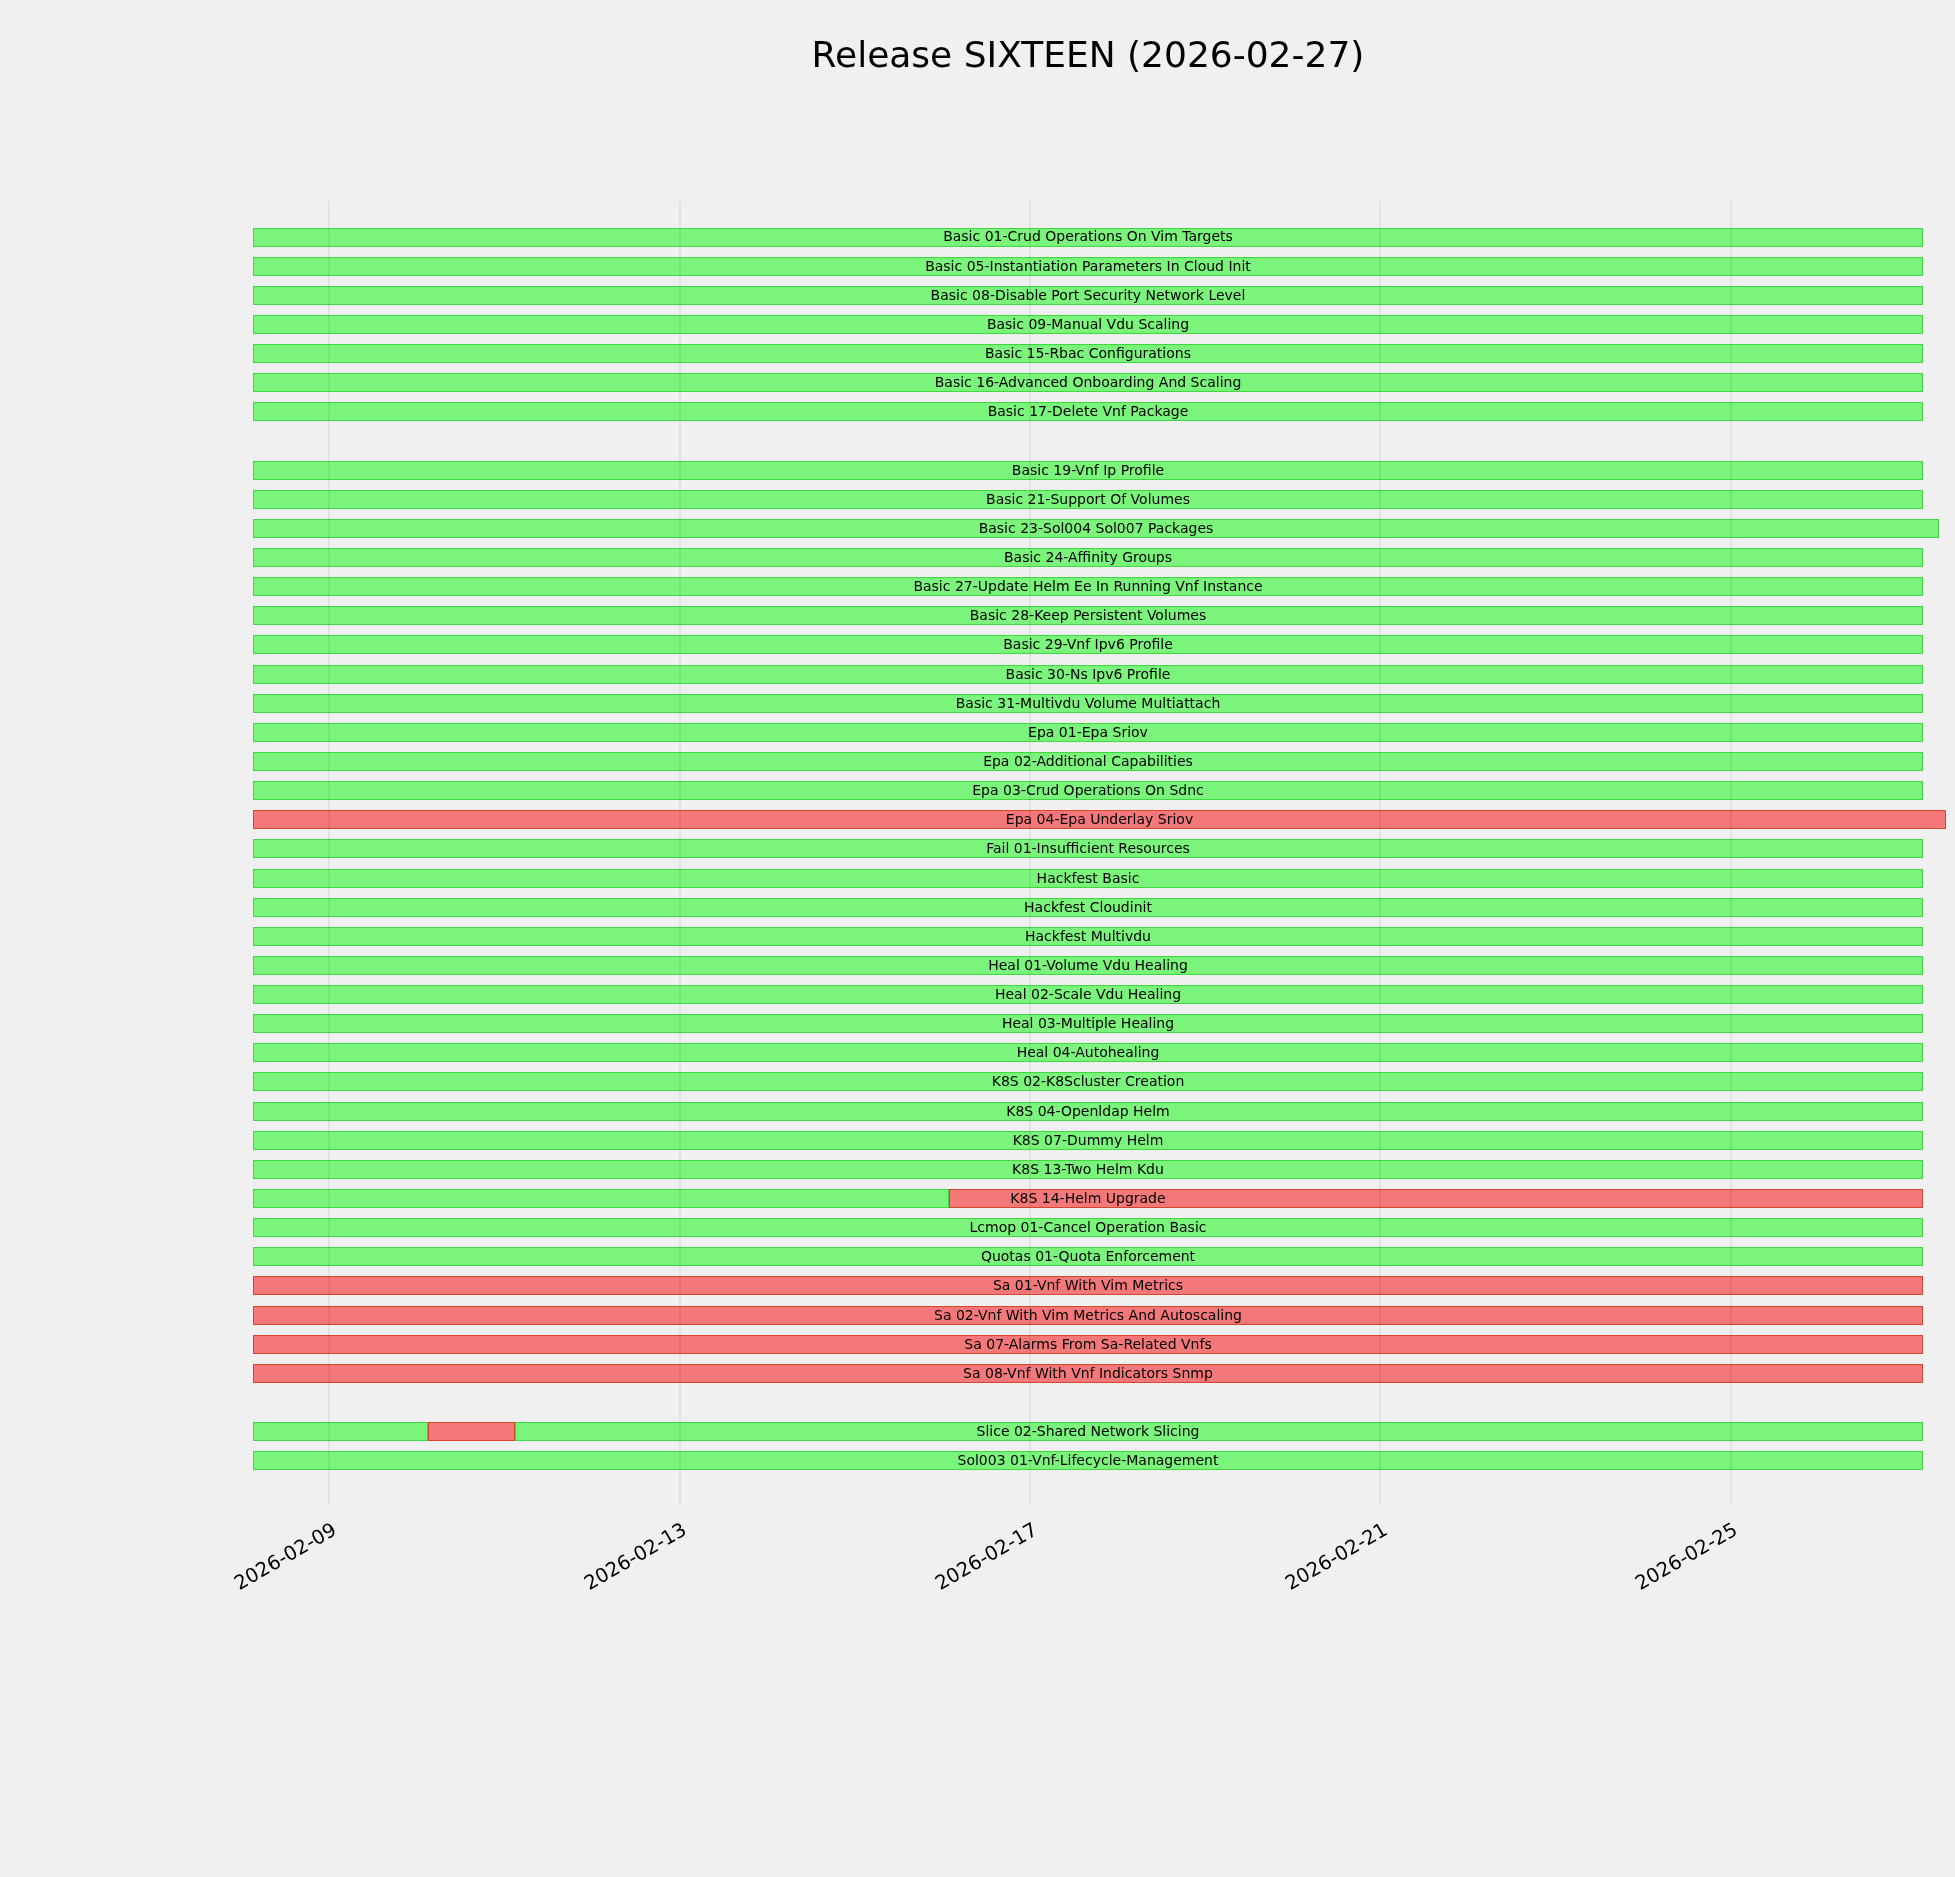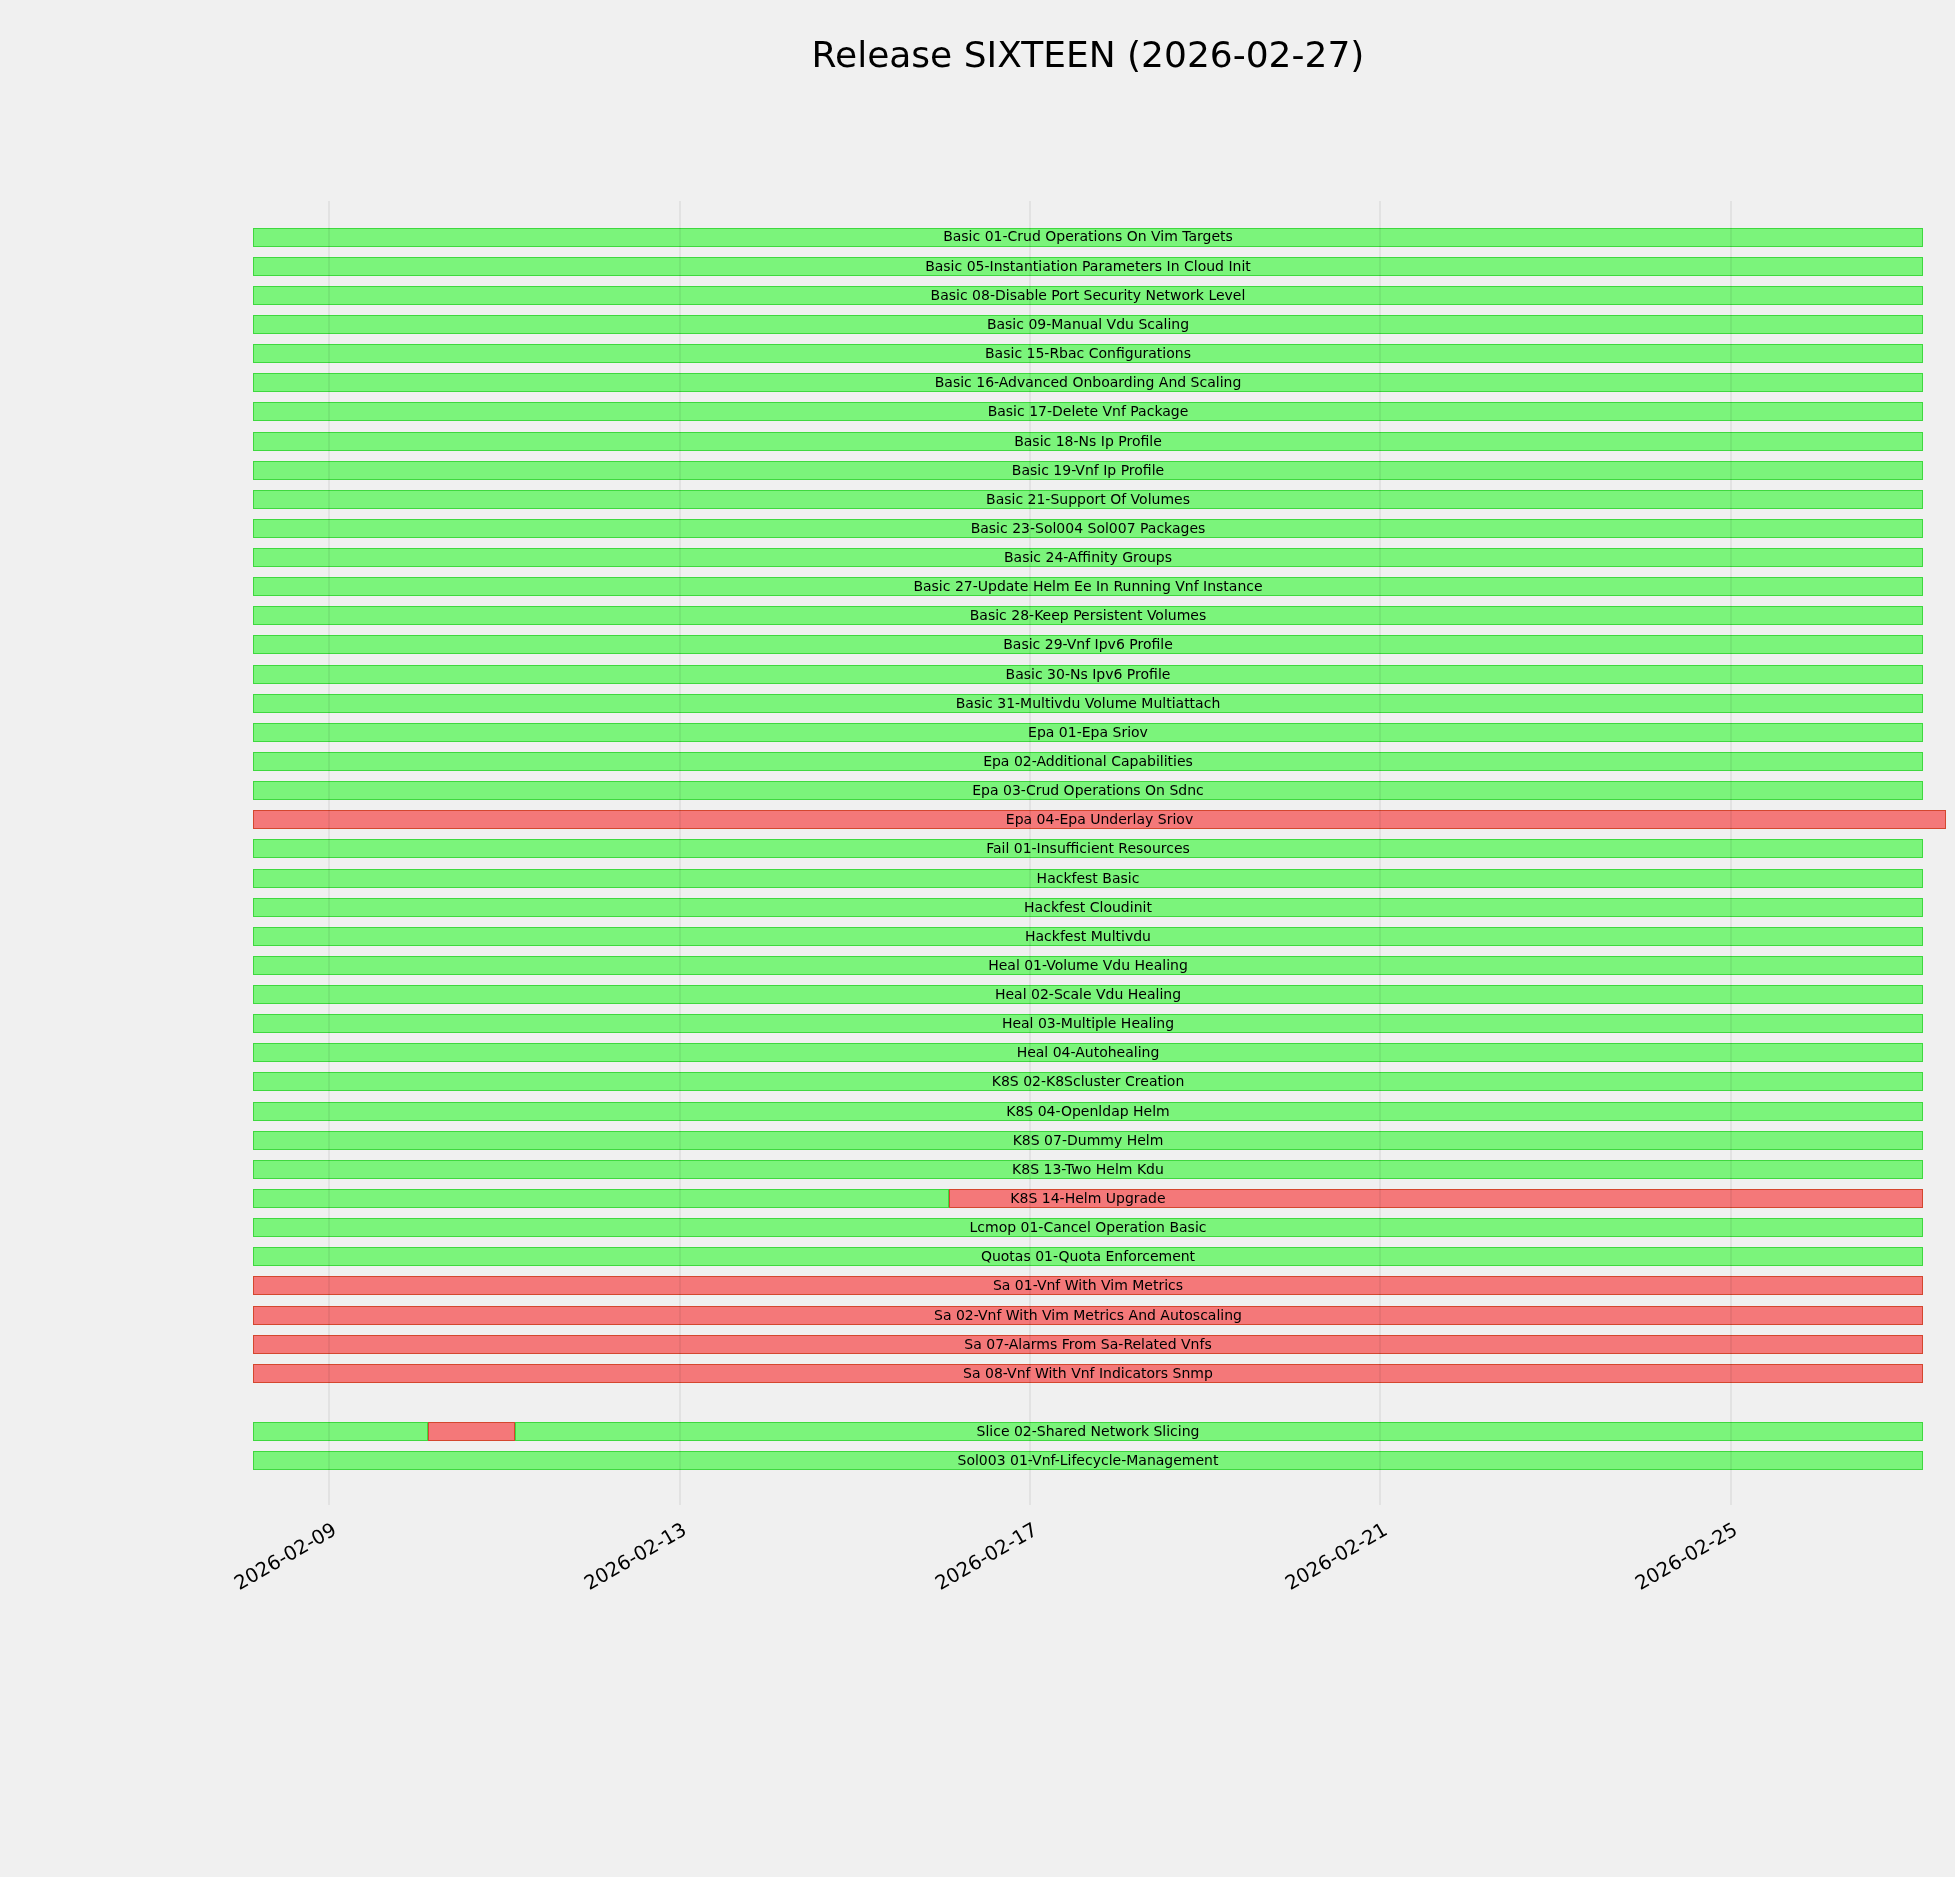--- a/index.html
+++ b/index.html
@@ -119,33 +119,29 @@
         <div class="row-label">Basic 15-Rbac Configurations</div>
       </div>
       <div class="test-row" style="top: 172px;">
         <div class="bar-segment pass" style="left: 0%; width: 100%;"></div>
         <div class="row-label">Basic 16-Advanced Onboarding And Scaling</div>
       </div>
       <div class="test-row" style="top: 201px;">
         <div class="bar-segment pass" style="left: 0%; width: 100%;"></div>
         <div class="row-label">Basic 17-Delete Vnf Package</div>
       </div>
-      <div class="test-row" style="top: 231px;">
-        <div class="bar-segment pass" style="left: 0%; width: 100%;"></div>
-        <div class="row-label">Basic 18-Ns Ip Profile</div>
-      </div>
       <div class="test-row" style="top: 260px;">
         <div class="bar-segment pass" style="left: 0%; width: 100%;"></div>
         <div class="row-label">Basic 19-Vnf Ip Profile</div>
       </div>
       <div class="test-row" style="top: 289px;">
         <div class="bar-segment pass" style="left: 0%; width: 100%;"></div>
         <div class="row-label">Basic 21-Support Of Volumes</div>
       </div>
-      <div class="test-row" style="top: 318px;">
+      <div class="test-row" style="top: 318px; padding-left: 16px;">
         <div class="bar-segment pass" style="left: 0%; width: 100%;"></div>
         <div class="row-label">Basic 23-Sol004 Sol007 Packages</div>
       </div>
       <div class="test-row" style="top: 347px;">
         <div class="bar-segment pass" style="left: 0%; width: 100%;"></div>
         <div class="row-label">Basic 24-Affinity Groups</div>
       </div>
       <div class="test-row" style="top: 376px;">
         <div class="bar-segment pass" style="left: 0%; width: 100%;"></div>
         <div class="row-label">Basic 27-Update Helm Ee In Running Vnf Instance</div>

